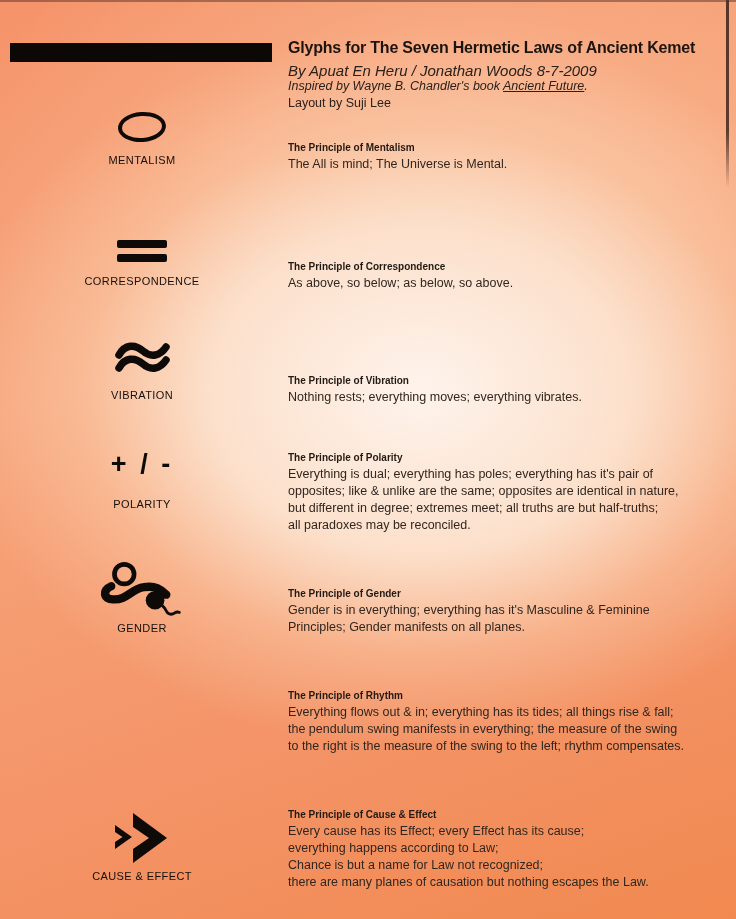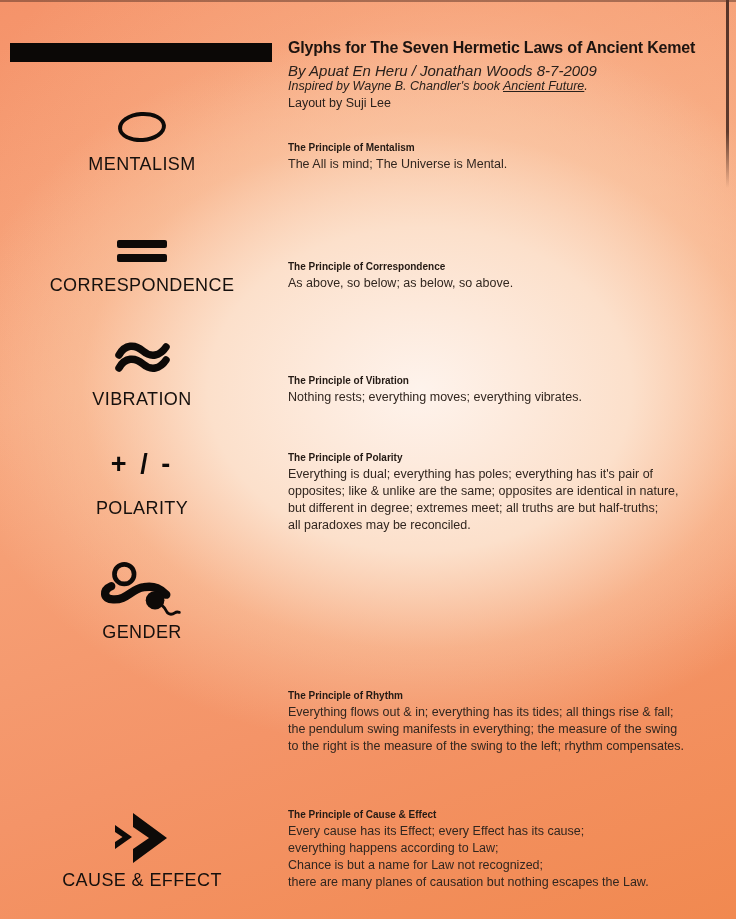--- a/index.html
+++ b/index.html
@@ -15,21 +15,21 @@
   .right-line{position:absolute;left:726px;top:0;width:3px;height:188px;
     background:linear-gradient(to bottom,#583428 0%,#5f3a2c 70%,rgba(95,58,44,0) 100%);}
   .black-bar{position:absolute;left:10px;top:43px;width:262px;height:19px;background:#0b0806;}
   .hdr{position:absolute;left:288px;color:#241a14;}
   .title{top:39px;font-size:16px;font-weight:bold;letter-spacing:-0.2px;color:#1d1410;width:446px;}
   .byline{top:62px;font-size:15px;color:#2a211c;font-style:italic;}
   .inspired{top:79px;font-size:12.5px;font-style:italic;color:#2a211c;}
   .inspired .book{text-decoration:underline;}
   .layoutcredit{top:96px;font-size:12.5px;color:#2a211c;text-align:right;}
   .glyph-col{position:absolute;left:34px;width:216px;display:flex;flex-direction:column;align-items:center;}
-  .label{font-size:18px;color:#16100d;letter-spacing:.4px;}
+  .label{font-size:11px;color:#16100d;letter-spacing:.4px;}
   .text-col{position:absolute;left:288px;width:448px;}
   .heading{font-weight:bold;font-size:10px;line-height:17px;color:#241a14;}
   .body{font-size:12.5px;line-height:17px;color:#31261f;white-space:pre;}
   .ellipse-shape{width:48px;height:30px;box-sizing:border-box;border:4.5px solid #0d0a08;border-radius:50%;transform:rotate(-4deg);margin-bottom:12px;}
   .equals{display:flex;flex-direction:column;gap:6px;margin-bottom:13px;}
   .equals .bar{width:50px;height:8px;background:#0d0a08;border-radius:2px;}
   .wave-svg{margin-bottom:13px;}
   .polarity-text{font-size:27px;line-height:32px;font-weight:bold;letter-spacing:3px;color:#0d0a08;margin-bottom:18px;}
   .gender-svg{margin-bottom:4px;}
   .dots{display:flex;align-items:center;gap:7px;margin-bottom:13px;}
@@ -97,20 +97,25 @@
 
   <div class="glyph-col" style="top:562px">
     <svg class="gender-svg" width="90" height="56" viewBox="0 0 92 60">
       <circle cx="27" cy="13" r="10.5" fill="none" stroke="#0d0a08" stroke-width="5"></circle>
       <path d="M13 26 C4 30 4 40 15 40 C30 41 34 29 48 27 C60 25 66 29 72 35" fill="none" stroke="#0d0a08" stroke-width="9" stroke-linecap="round"></path>
       <circle cx="60" cy="41" r="10" fill="#0d0a08"></circle>
       <path d="M68 47 C74 52 71 56 77 56 C82 56 81 52 86 54" fill="none" stroke="#0d0a08" stroke-width="3" stroke-linecap="round"></path>
     </svg>
     <div class="label">GENDER</div>
   </div>
+  <div class="text-col" style="top:585px">
+    <div class="heading">The Principle of Gender</div>
+    <div class="body">Gender is in everything; everything has it's Masculine &amp; Feminine
+Principles; Gender manifests on all planes.</div>
+  </div>
 
   <div class="text-col" style="top:687px">
     <div class="heading">The Principle of Rhythm</div>
     <div class="body">Everything flows out &amp; in; everything has its tides; all things rise &amp; fall;
 the pendulum swing manifests in everything; the measure of the swing
 to the right is the measure of the swing to the left; rhythm compensates.</div>
   </div>
 
   <div class="glyph-col" style="top:812px">
     <svg class="chev-svg" width="54" height="52" viewBox="0 0 54 52">

